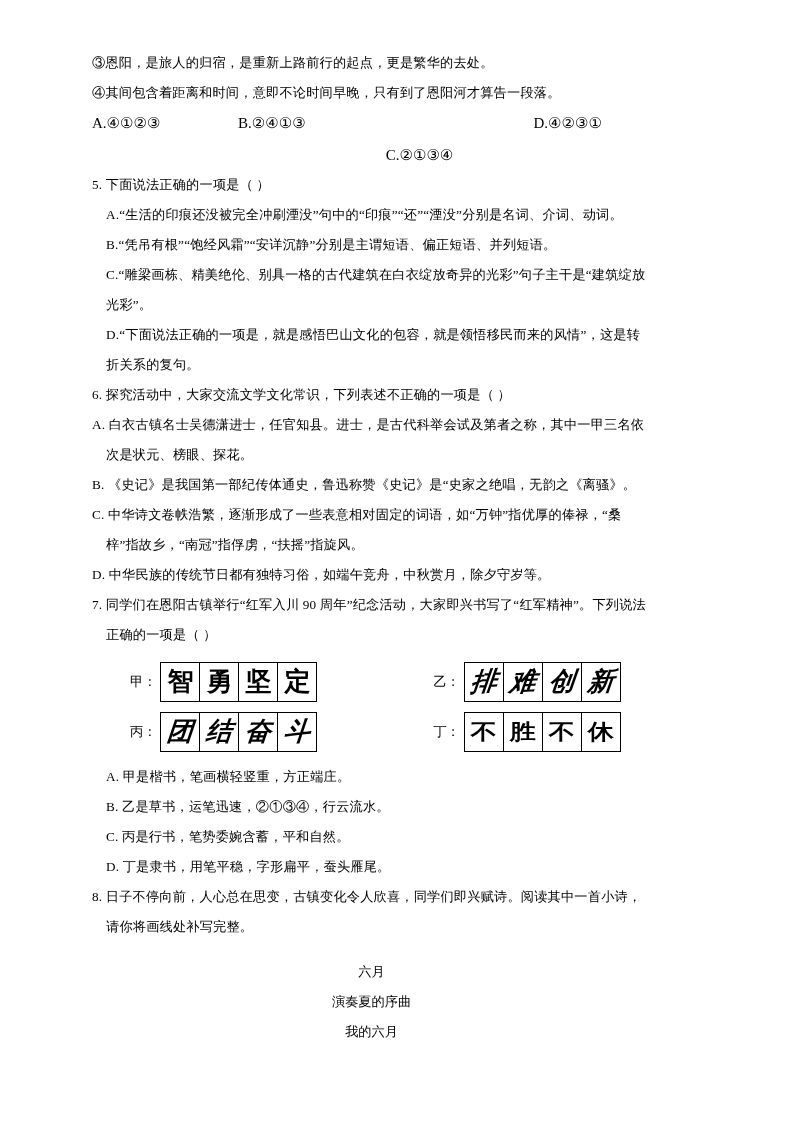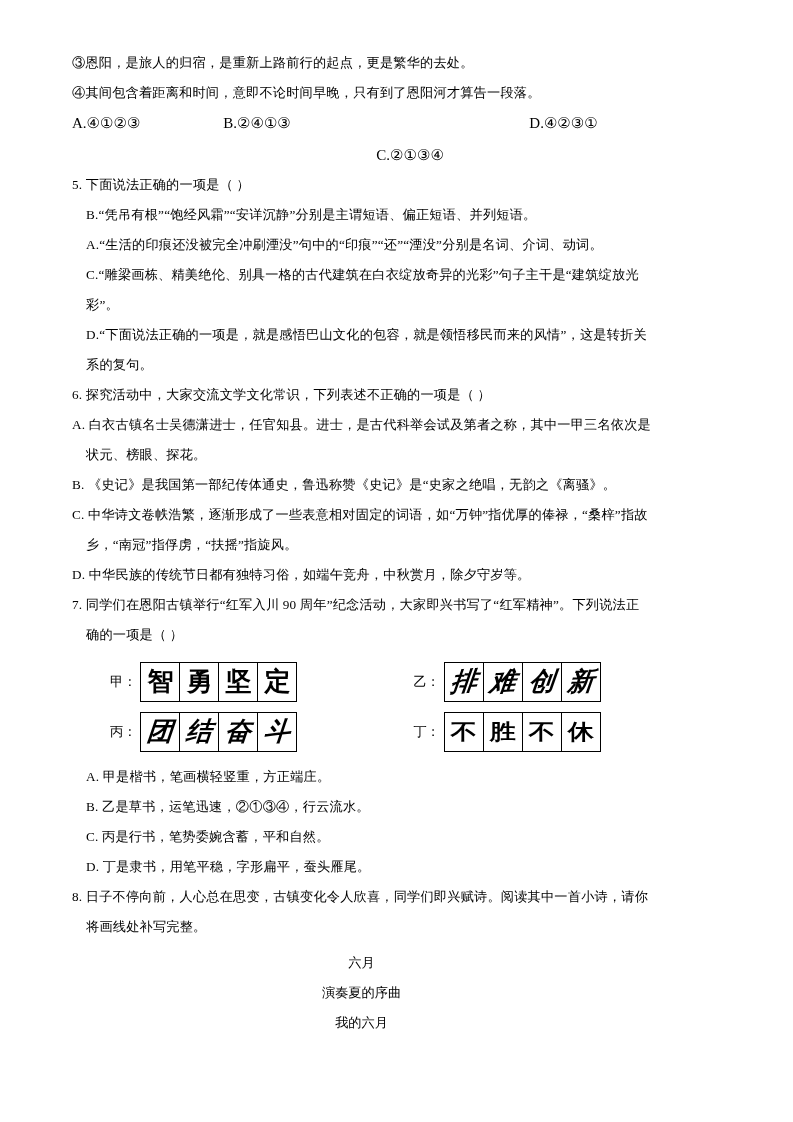--- a/index.html
+++ b/index.html
@@ -13,21 +13,21 @@
     font-family: "Liberation Serif", "DejaVu Serif", serif;
     color: #000000;
     position: relative;
     overflow: hidden;
   }
   .page {
     position: relative;
     width: 723px;
     height: 1122px;
     box-sizing: border-box;
-    padding: 48px 72px 40px 72px;
+    padding: 48px 72px 40px 92px;
   }
   .para {
     font-size: 13.2px;
     line-height: 30px;
     letter-spacing: 0.2px;
   }
   .indent-opt {
     padding-left: 14px;
   }
   .optrow {
@@ -96,43 +96,43 @@
   .style-li .glyph { font-family: "Liberation Serif", serif; transform: scaleY(0.82); letter-spacing: 0; }
 
   .gap-left { margin-left: 116px; }
 
   .poem {
     text-align: center;
     font-size: 13.2px;
     line-height: 30px;
   }
   .poem div { margin: 0; }
-  .poem .title { margin-top: 6px; }
+  .poem .title { margin-top: 15px; }
 </style>
 </head>
 <body>
 
 <div class="page">
 
   <div class="para">③恩阳，是旅人的归宿，是重新上路前行的起点，更是繁华的去处。</div>
   <div class="para">④其间包含着距离和时间，意即不论时间早晚，只有到了恩阳河才算告一段落。</div>
 
   <div class="optrow">
     <span class="opt-a">A.④①②③</span>
     <span class="opt-b">B.②④①③</span>
     <span class="opt-c">C.②①③④</span>
     <span class="opt-d">D.④②③①</span>
   </div>
 
   <div class="para">
     <span>5.</span>
     <span>下面说法正确的一项是（      ）</span>
   </div>
+  <div class="para indent-opt">A.“生活的印痕还没被完全冲刷湮没”句中的“印痕”“还”“湮没”分别是名词、介词、动词。</div>
   <div class="para indent-opt">B.“凭吊有根”“饱经风霜”“安详沉静”分别是主谓短语、偏正短语、并列短语。</div>
-  <div class="para indent-opt">A.“生活的印痕还没被完全冲刷湮没”句中的“印痕”“还”“湮没”分别是名词、介词、动词。</div>
   <div class="para indent-opt">C.“雕梁画栋、精美绝伦、别具一格的古代建筑在白衣绽放奇异的光彩”句子主干是“建筑绽放光彩”。</div>
   <div class="para indent-opt">D.“下面说法正确的一项是，就是感悟巴山文化的包容，就是领悟移民而来的风情”，这是转折关系的复句。</div>
 
   <div class="para">
     <span>6.</span>
     <span>探究活动中，大家交流文学文化常识，下列表述不正确的一项是（      ）</span>
   </div>
   <div class="para indent-opt hang">A.  白衣古镇名士吴德潇进士，任官知县。进士，是古代科举会试及第者之称，其中一甲三名依次是状元、榜眼、探花。</div>
   <div class="para indent-opt hang">B.  《史记》是我国第一部纪传体通史，鲁迅称赞《史记》是“史家之绝唱，无韵之《离骚》。</div>
   <div class="para indent-opt hang">C.  中华诗文卷帙浩繁，逐渐形成了一些表意相对固定的词语，如“万钟”指优厚的俸禄，“桑梓”指故乡，“南冠”指俘虏，“扶摇”指旋风。</div>

